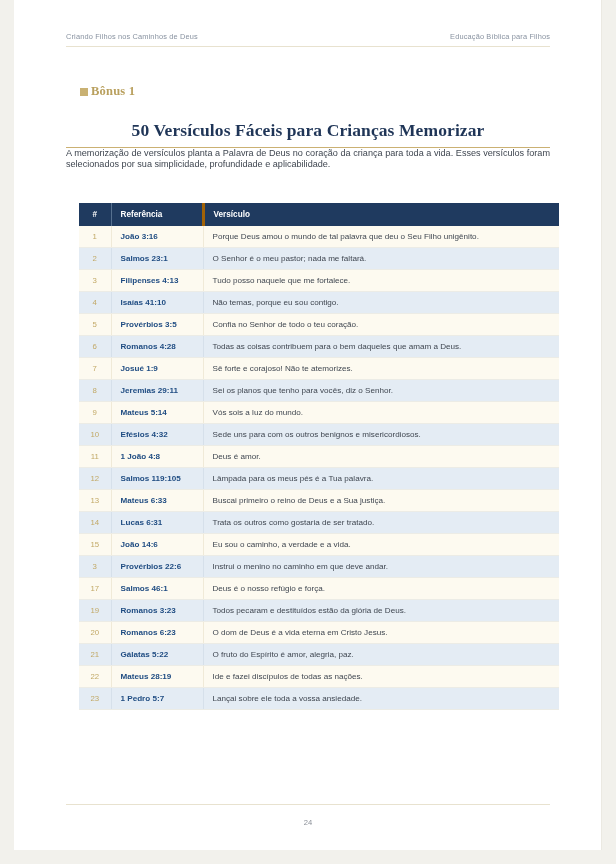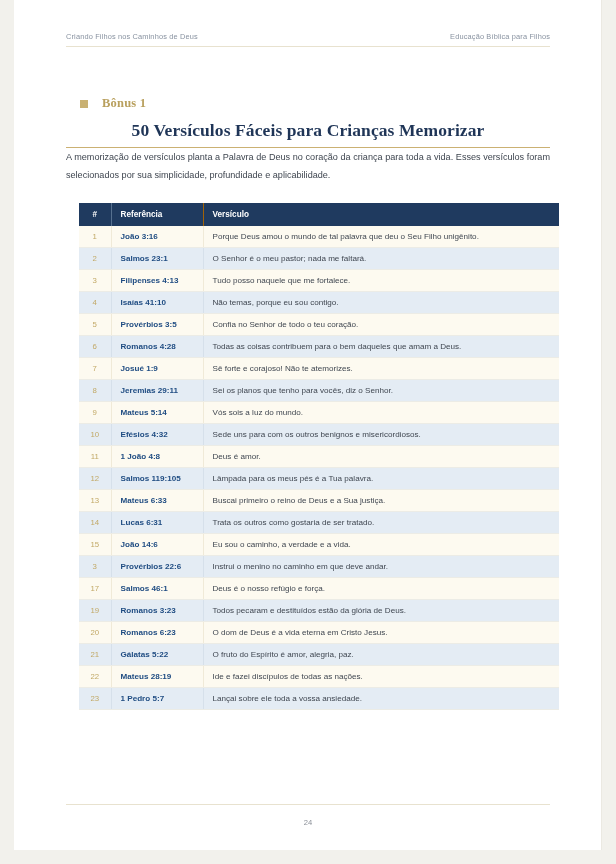--- a/index.html
+++ b/index.html
@@ -48,27 +48,26 @@
   }
   .runhead span { white-space: nowrap; }
 
   
   .bonus-label {
     position: absolute;
     top: 84px;
     left: 14px;
     display: flex;
     align-items: center;
-    gap: 14px;
+    gap: 3px;
     font-family: "Liberation Serif", serif;
     font-weight: bold;
     font-size: 12.5px;
     color: #b9a05e;
     letter-spacing: .2px;
-    margin-top: 12px;
   }
   .gold-square {
     display: inline-block;
     width: 8px;
     height: 8px;
     background: #c9b173;
   }
 
   
   .title-wrap {
@@ -90,21 +89,21 @@
     white-space: nowrap;
   }
 
   
   .intro {
     position: absolute;
     top: 139px;
     left: 0;
     width: 484px;
     font-size: 9.1px;
-    line-height: 18px;
+    line-height: 11px;
     color: #3f4650;
     text-align: justify;
   }
 
   
   .verse-table {
     position: absolute;
     top: 203px;
     left: 13px;
     width: 480px;
@@ -118,21 +117,21 @@
     font-weight: bold;
     text-align: left;
     padding: 7px 0 7px 9px;
     border-right: 1px solid #4d6party;
   }
   .verse-table th.c-num {
     text-align: center;
     padding-left: 0;
     border-right: 1px solid #56708f;
   }
-  .verse-table th.c-ref { border-right: 1px solid #a16207; margin-left: 28px; }
+  .verse-table th.c-ref { border-right: 3px solid #a16207; margin-left: 28px; }
   .verse-table th.c-verse { border-right: none; }
 
   .verse-table td {
     font-size: 8.1px;
     padding: 6px 0 6px 9px;
     border-bottom: 1px solid #ecece6;
     vertical-align: middle;
   }
   .verse-table td.c-num {
     text-align: center;

